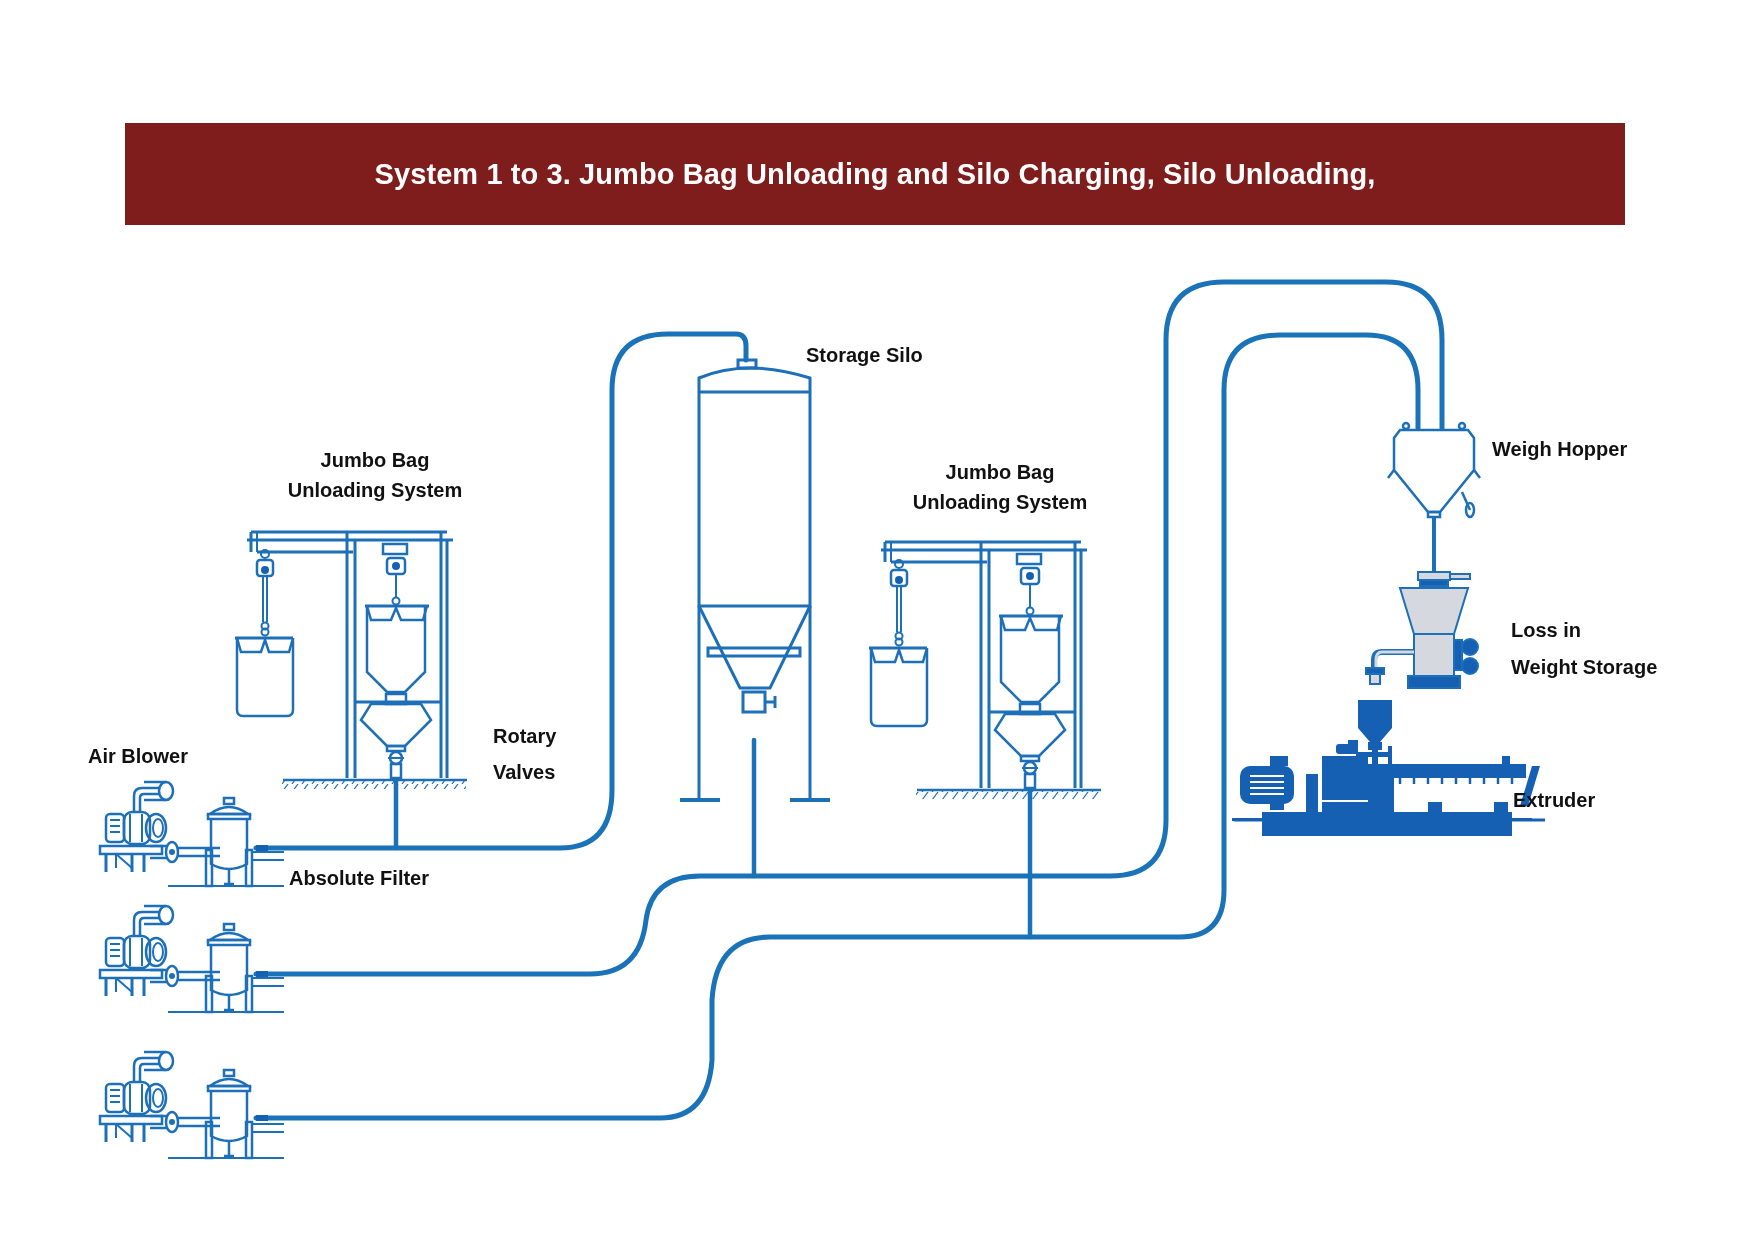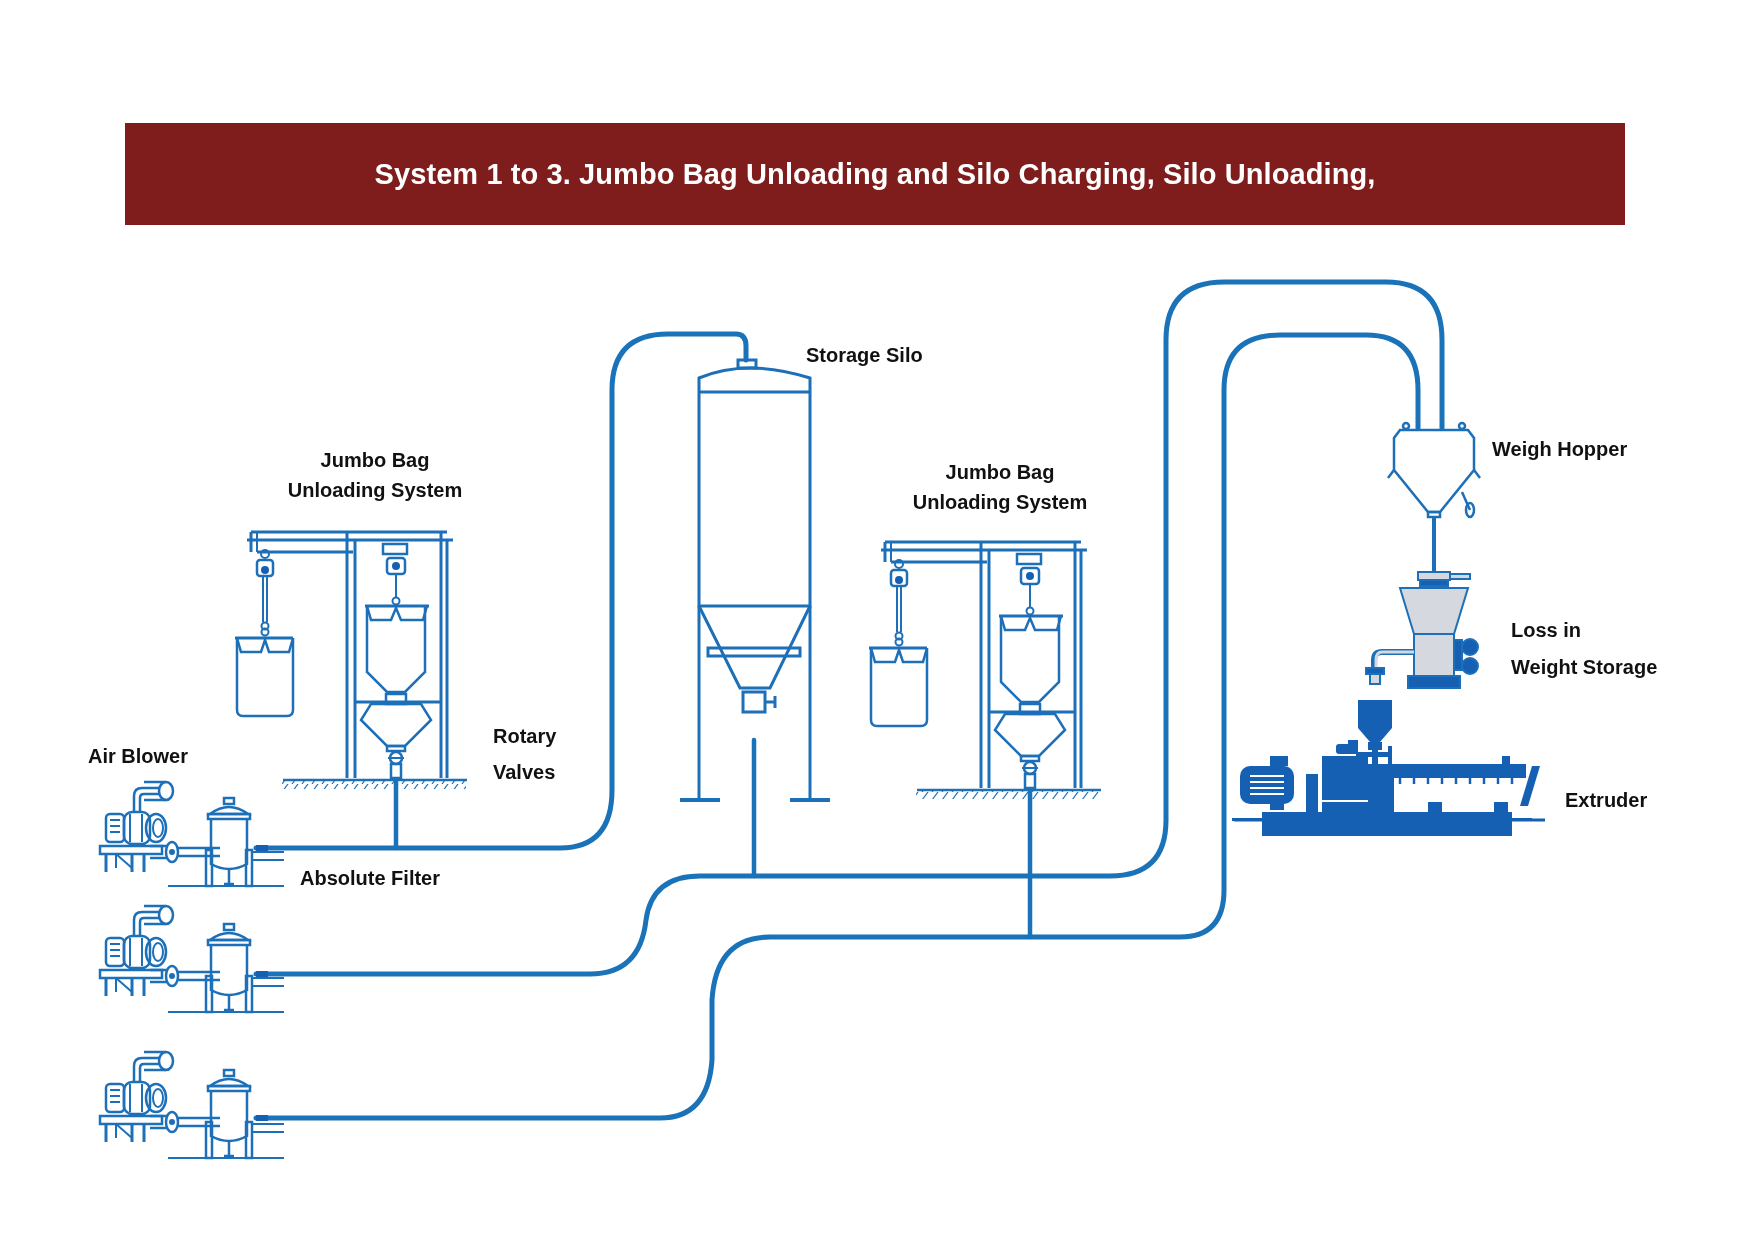--- a/index.html
+++ b/index.html
@@ -262,19 +262,19 @@
 <div class="label center" style="left:885px; top:457px; width:230px;">
   <div>Jumbo Bag</div>
   <div>Unloading System</div>
 </div>
 <div class="label" style="left:806px; top:340px;">Storage Silo</div>
 <div class="label" style="left:493px; top:718px; line-height:36px;">
   <div>Rotary</div>
   <div>Valves</div>
 </div>
 <div class="label" style="left:88px; top:741px;">Air Blower</div>
-<div class="label" style="left:300px; top:863px;text-align:center;">Absolute Filter</div>
+<div class="label" style="left:289px; top:863px;text-align:center;">Absolute Filter</div>
 <div class="label" style="left:1492px; top:434px;">Weigh Hopper</div>
 <div class="label" style="left:1511px; top:588px; line-height:37px;margin-top:24px;">
   <div>Loss in</div>
   <div>Weight Storage</div>
 </div>
-<div class="label" style="left:1565px; top:785px;text-align:center;">Extruder</div>
+<div class="label" style="left:1513px; top:785px;text-align:center;">Extruder</div>
 
 </body></html>

